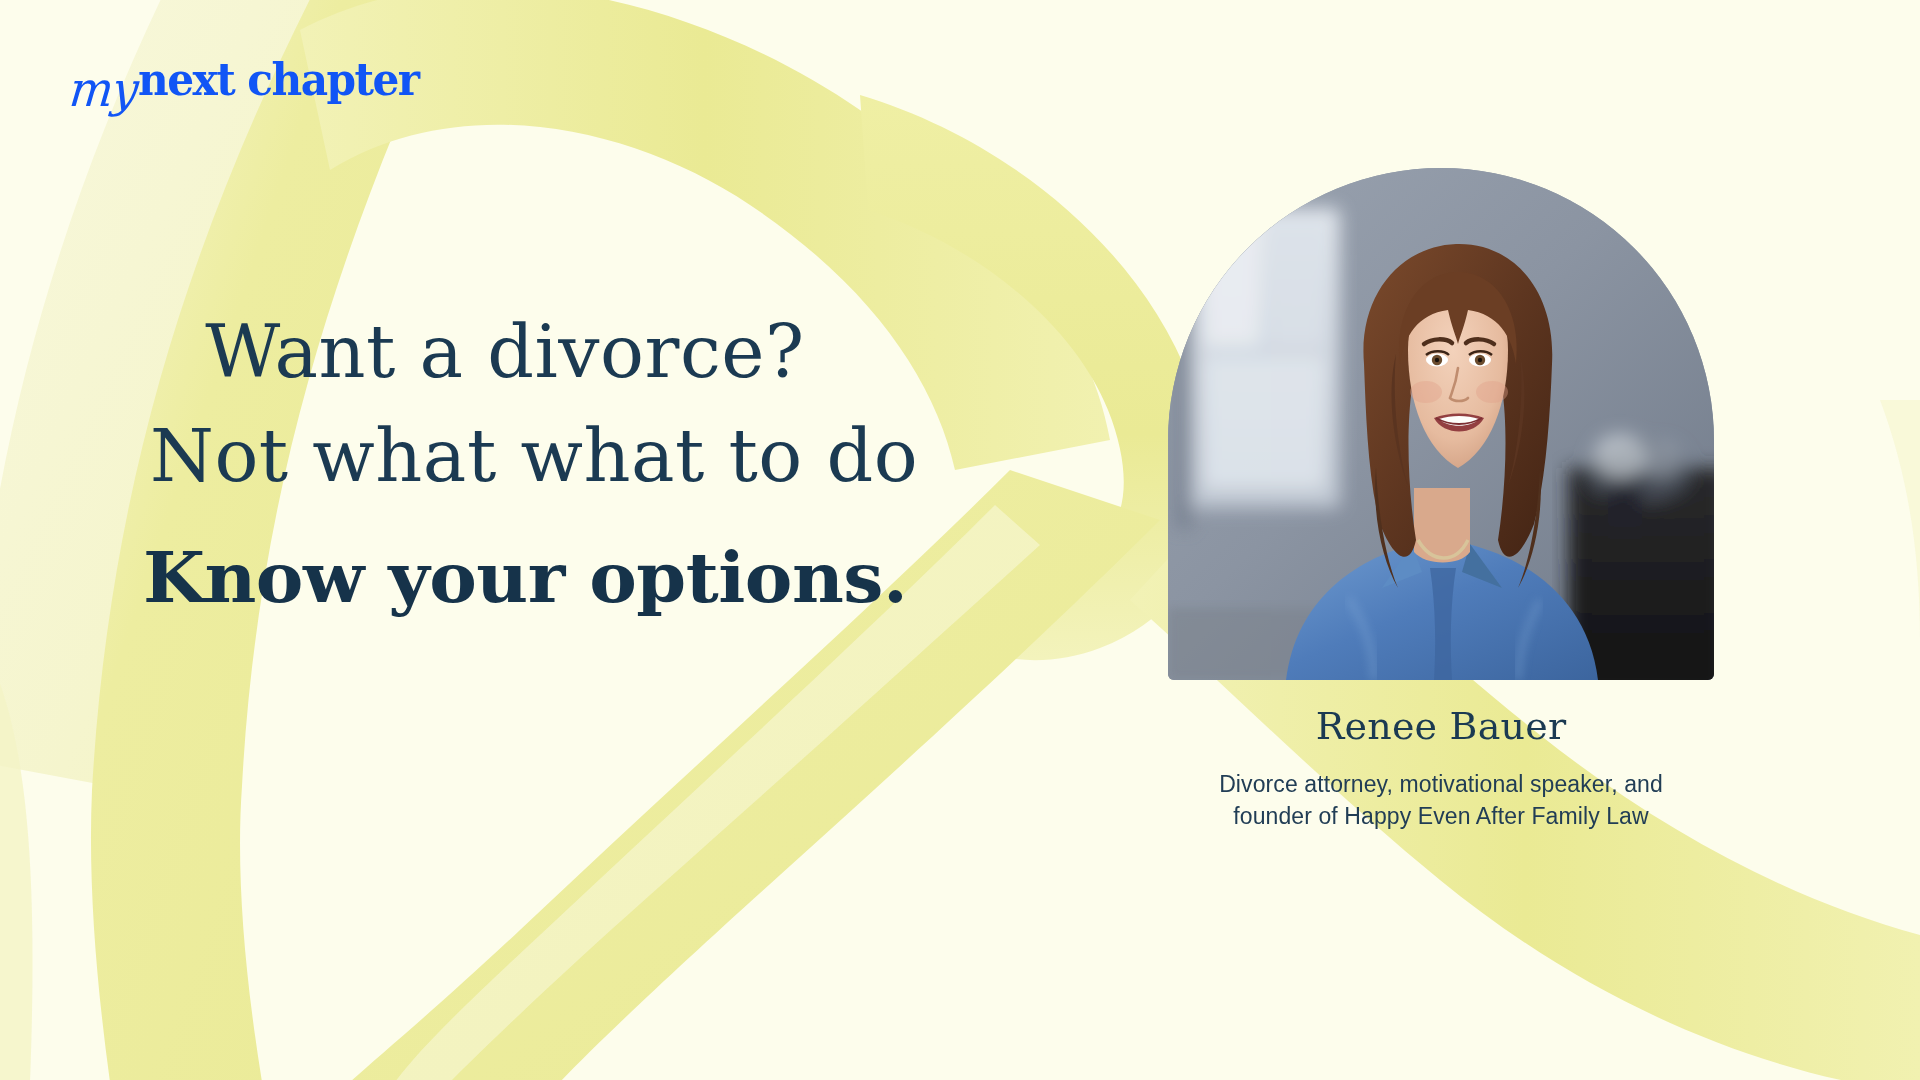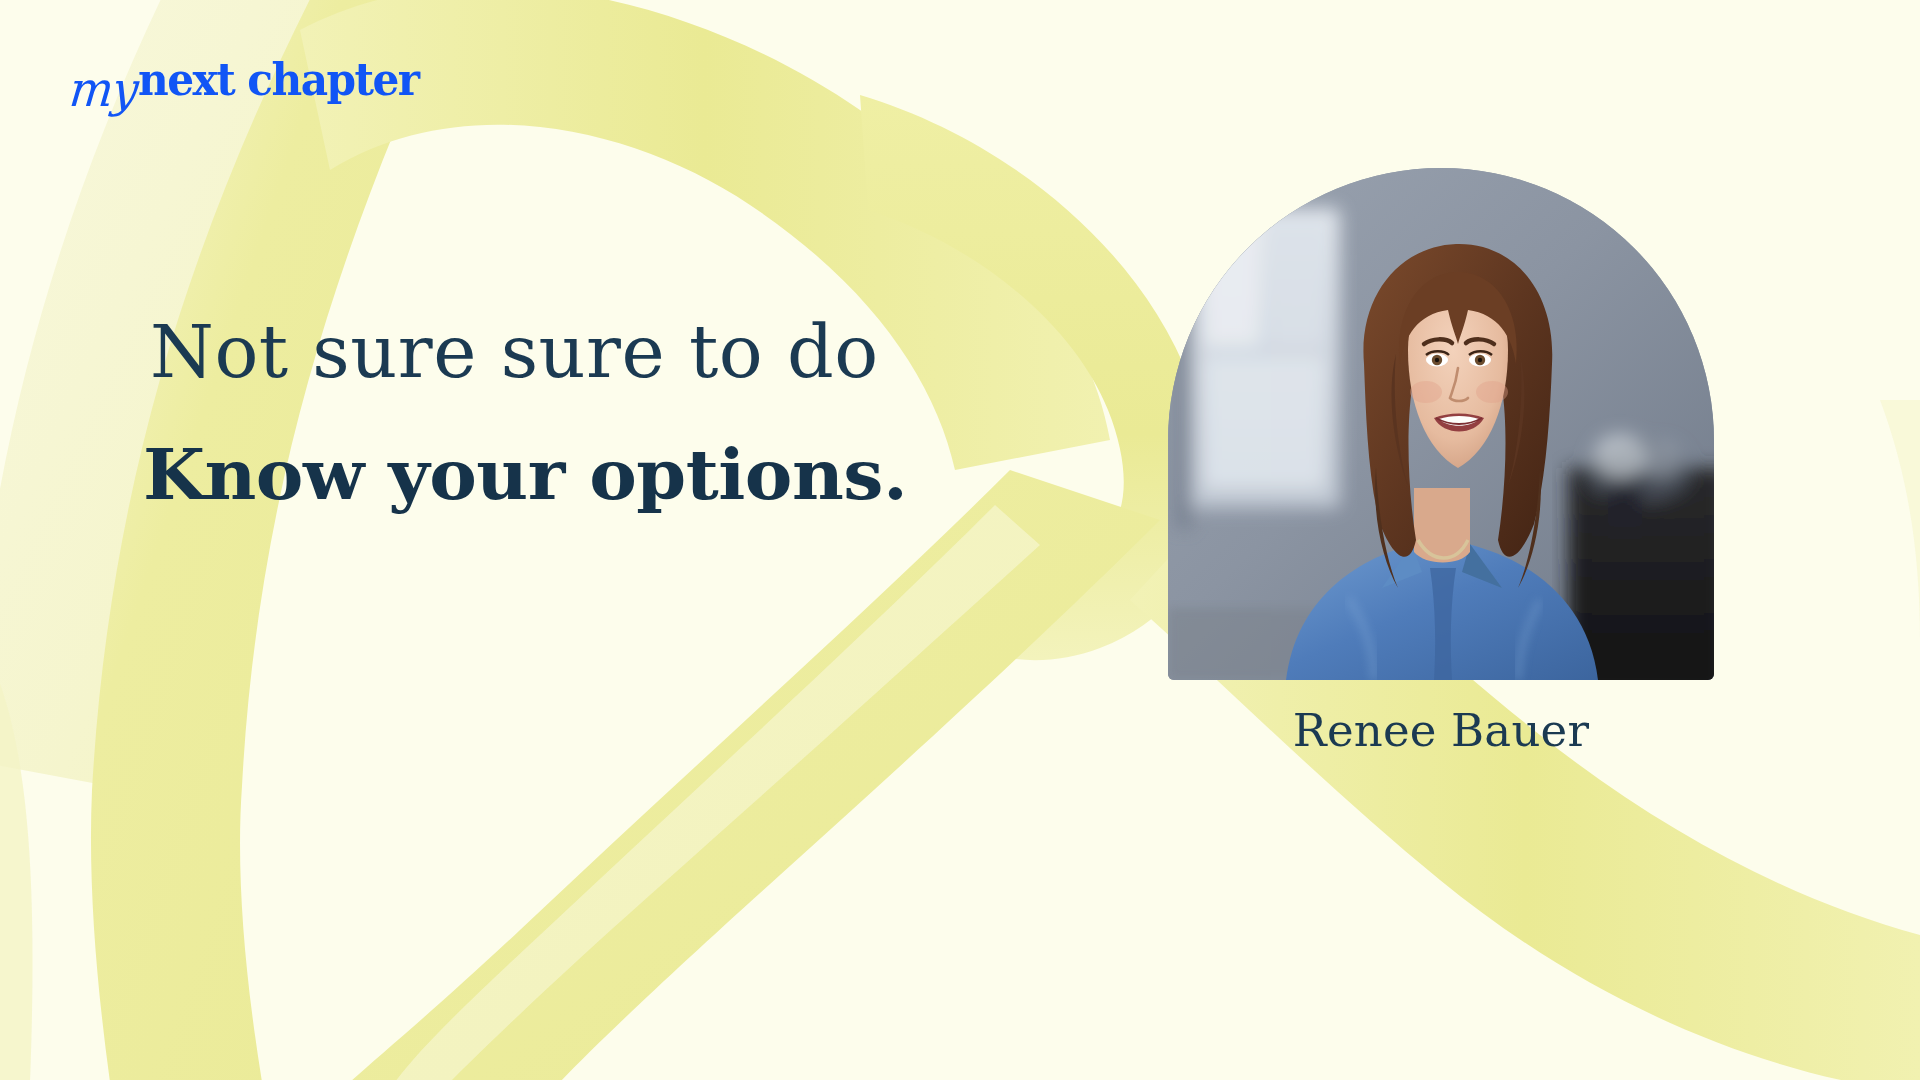--- a/index.html
+++ b/index.html
@@ -115,21 +115,21 @@
   #portrait-photo {
     position: absolute;
     inset: 0;
     width: 100%;
     height: 100%;
   }
   #speaker-name {
     margin-top: 26px;
     font-family: "DejaVu Serif", serif;
     font-weight: 400;
-    font-size: 45px;
+    font-size: 38px;
     line-height: 1.1;
     letter-spacing: 0.2px;
     color: #1b3a52;
   }
   #speaker-role {
     margin-top: 20px;
     font-family: "Liberation Sans", sans-serif;
     font-weight: 400;
     font-size: 23px;
     line-height: 1.42;
@@ -204,21 +204,22 @@
 
     <path d="M 1880 400 C 1910 480, 1920 560, 1920 640 L 1920 400 Z" fill="#F6F6D2" opacity="0.7"></path>
   </svg>
 
   <div id="logo">
     <span id="logo-my">my</span>
     <span id="logo-next-chapter">next chapter</span>
   </div>
 
   <div id="headline">
-    <div class="headline-line">Not sure sure to do</div>
+    <div class="headline-line">Want a divorce?</div>
+    <div class="headline-line">Not what what to do</div>
     <div id="headline-emphasis">Know your options.</div>
   </div>
 
   <div id="portrait-card">
 
     <div id="portrait-frame">
       <svg id="portrait-photo" viewBox="0 0 546 512" preserveAspectRatio="xMidYMid slice">
         <defs>
           <linearGradient id="wallGrad" x1="0" y1="0" x2="1" y2="1">
             <stop offset="0%" stop-color="#9aa3b0"></stop>
@@ -326,16 +327,20 @@
         <ellipse cx="258" cy="224" rx="16" ry="11" fill="#e0a089" opacity="0.4"></ellipse>
         <ellipse cx="324" cy="224" rx="16" ry="11" fill="#e0a089" opacity="0.4"></ellipse>
 
         <path d="M 208 300 C 204 346, 214 392, 230 420 C 218 392, 210 346, 208 300 Z" fill="#50301d"></path>
         <path d="M 372 300 C 376 346, 366 392, 350 420 C 362 392, 370 346, 372 300 Z" fill="#50301d"></path>
       </svg>
     </div>
 
     <div id="speaker-name">Renee Bauer</div>
 
+    <div id="speaker-role">
+      <span class="role-line">Divorce attorney, motivational speaker, and</span>
+      <span class="role-line">founder of Happy Even After Family Law</span>
+    </div>
 
   </div>
 
 </div>
 
 </body></html>

